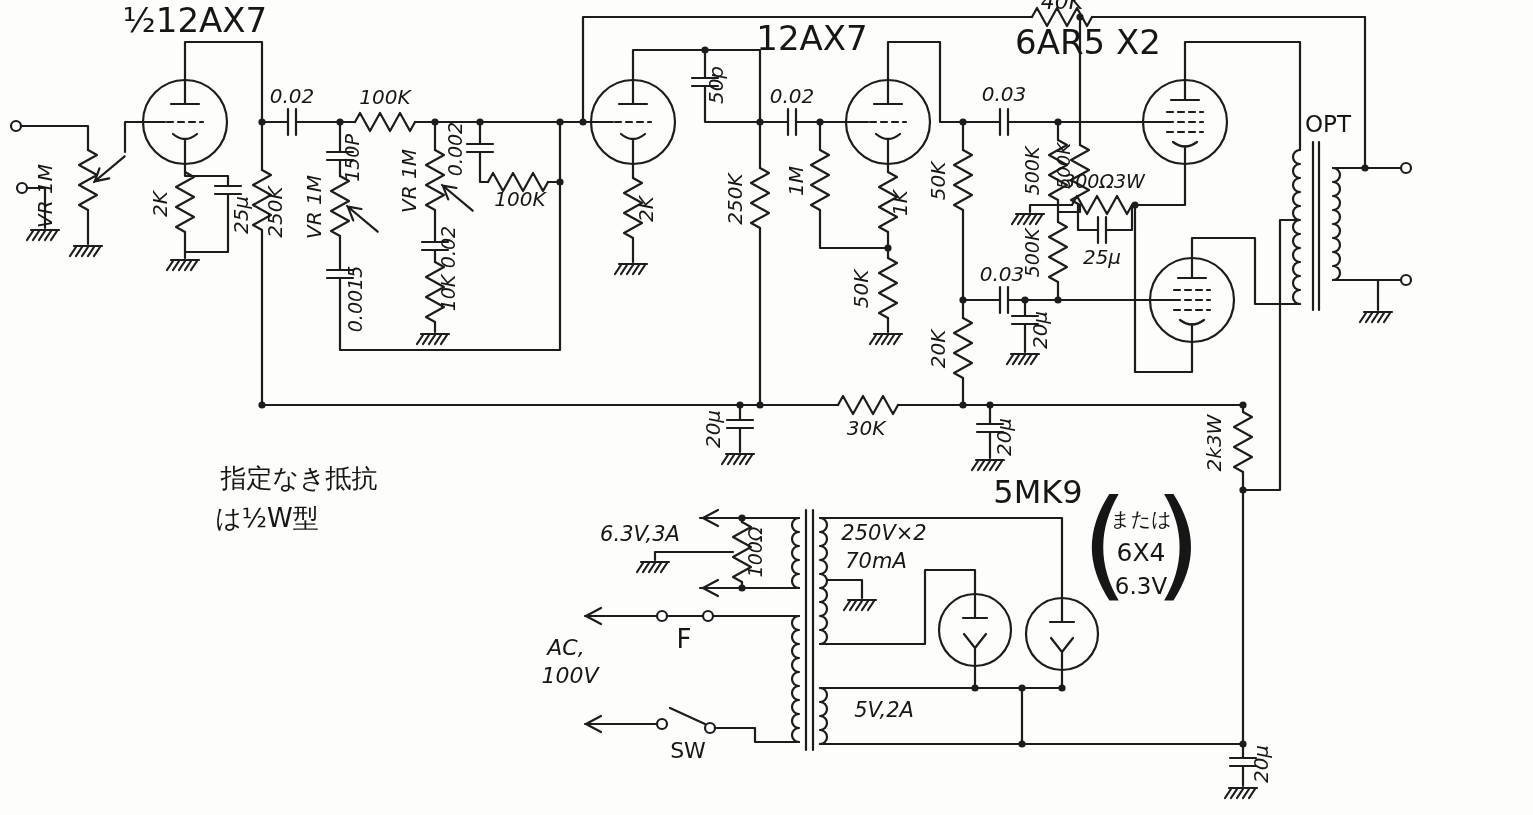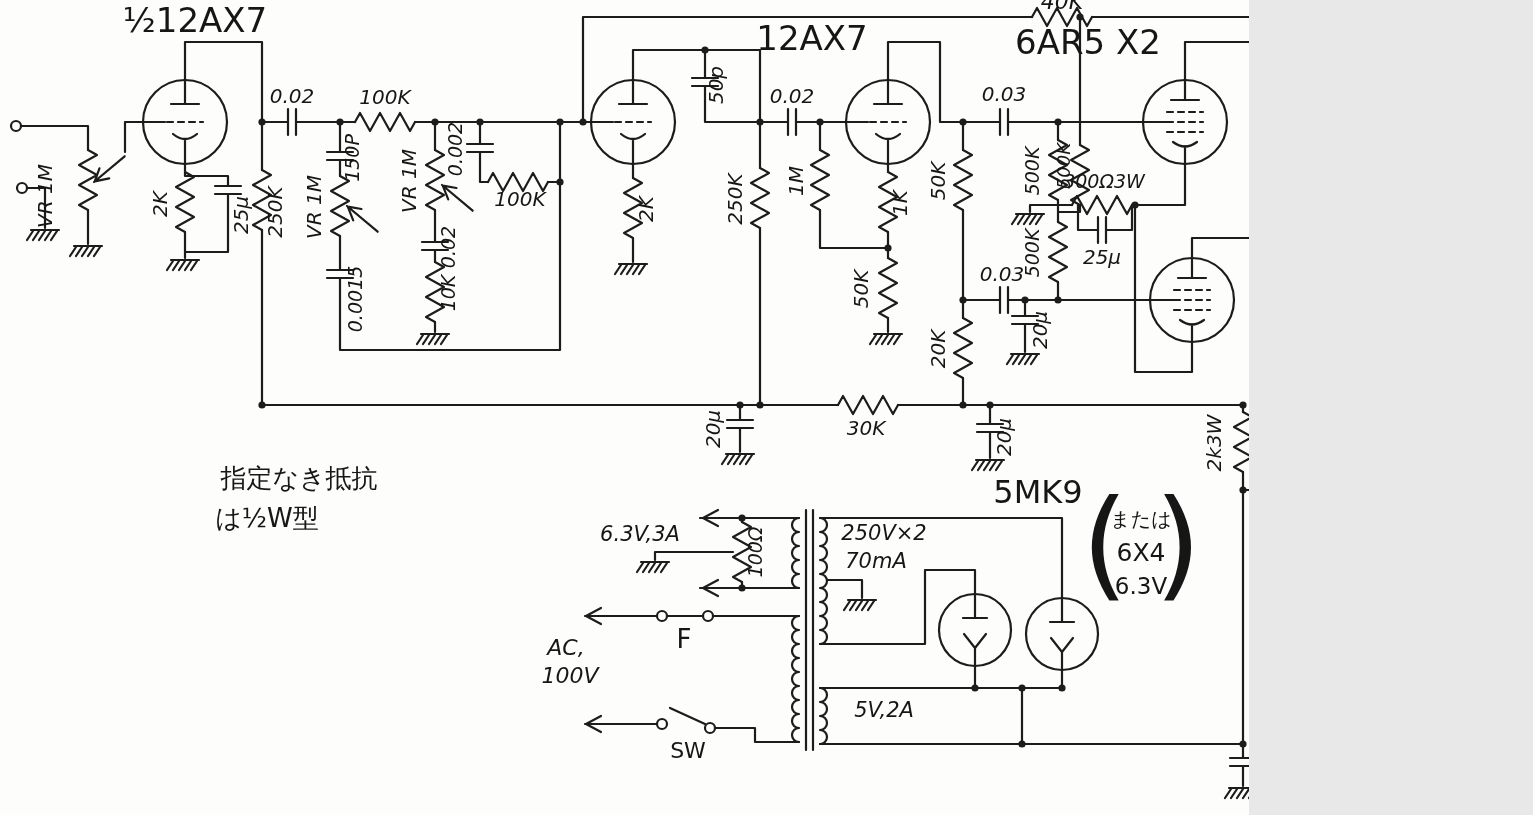--- a/index.html
+++ b/index.html
@@ -1,16 +1,16 @@
 <!DOCTYPE html>
 <html><head>
 <meta charset="utf-8">
 <style>
   html,body{margin:0;padding:0;background:#e8e8e8;}
-  .page{position:relative;width:1249px;height:815px;background:#fdfdfb;overflow:hidden;}
+  .page{position:relative;width:1533px;height:815px;background:#fdfdfb;overflow:hidden;}
   svg{position:absolute;left:0;top:0;}
   .ink{stroke:#1c1c1c;fill:none;stroke-width:2.2;stroke-linecap:round;stroke-linejoin:round;}
   text{fill:#161616;text-anchor:middle;}
   .lbl{font-family:"DejaVu Sans",sans-serif;font-style:italic;}
   .ttl{font-family:"DejaVu Sans",sans-serif;font-style:normal;}
   .jp{font-family:"DejaVu Sans",sans-serif;font-style:normal;}
 </style>
 </head>
 <body>
 

